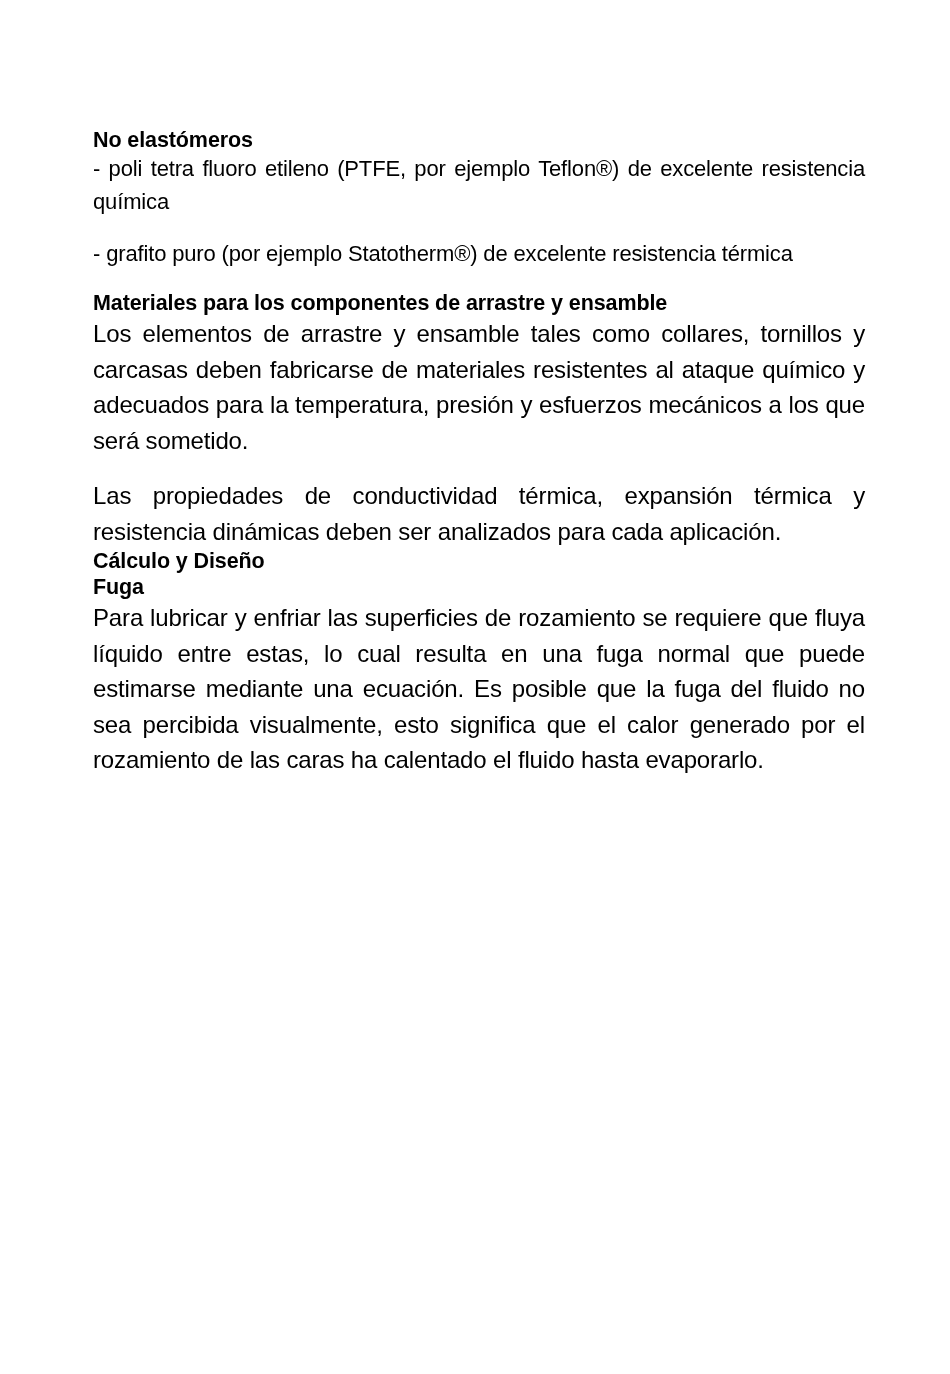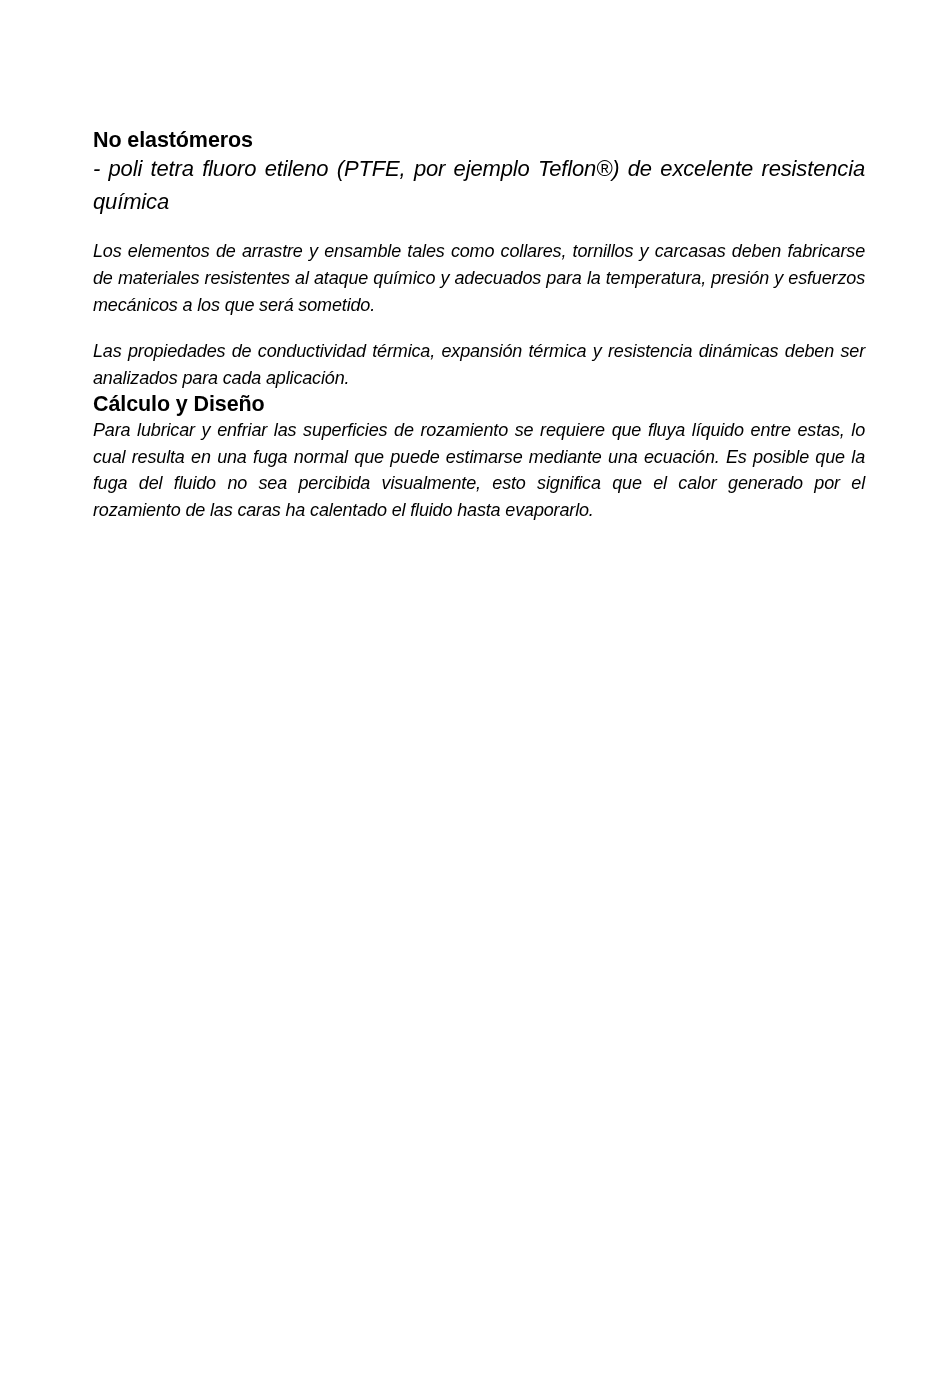--- a/index.html
+++ b/index.html
@@ -45,63 +45,67 @@
     margin: 64px 0 18px 0;
   }
   .h-sub-tight {
     margin: 52px 0 18px 0;
   }
   .h-inline {
     margin: 22px 0 14px 0;
   }
   
   p.doc-para {
-    font-size: 18px;
+    font-size: 24px;
     line-height: 1.48;
     margin: 0 0 20px 0;
     text-align: justify;
     text-justify: inter-word;
     letter-spacing: -0.15px;
   }
   p.doc-para:last-child {
     margin-bottom: 0;
   }
   p.list-item {
     font-size: 22px;
     line-height: 1.48;
     margin: 0 0 20px 0;
     text-align: justify;
     text-justify: inter-word;
     letter-spacing: -0.15px;
   }
   
   .justify-all {
     text-align-last: left;
-    font-style: italic;
   }
 </style>
 </head>
 <body>
 
 <div class="page">
   <div class="content">
 
     <section>
       <h2 class="doc-heading h-top-section">No elastómeros</h2>
       <p class="list-item justify-all">- poli tetra fluoro etileno (PTFE, por ejemplo Teflon®) de excelente resistencia química</p>
+      <p class="list-item justify-all">- grafito puro (por ejemplo Statotherm®) de excelente resistencia térmica</p>
     </section>
 
+    <section>
+      <h2 class="doc-heading h-major">Materiales para los componentes de arrastre y ensamble</h2>
+    </section>
 
     <section>
       <p class="doc-para justify-all">Los elementos de arrastre y ensamble tales como collares, tornillos y carcasas deben fabricarse de materiales resistentes al ataque químico y adecuados para la temperatura, presión y esfuerzos mecánicos a los que será sometido.</p>
       <p class="doc-para justify-all">Las propiedades de conductividad térmica, expansión térmica y resistencia dinámicas deben ser analizados para cada aplicación.</p>
     </section>
 
     <section>
       <h2 class="doc-heading h-sub-tight">Cálculo y Diseño</h2>
     </section>
 
     <section>
+      <h2 class="doc-heading h-inline">Fuga</h2>
       <p class="doc-para justify-all">Para lubricar y enfriar las superficies de rozamiento se requiere que fluya líquido entre estas, lo cual resulta en una fuga normal que puede estimarse mediante una ecuación. Es posible que la fuga del fluido no sea percibida visualmente, esto significa que el calor generado por el rozamiento de las caras ha calentado el fluido hasta evaporarlo.</p>
     </section>
 
   </div>
 </div>
 
 </body></html>

